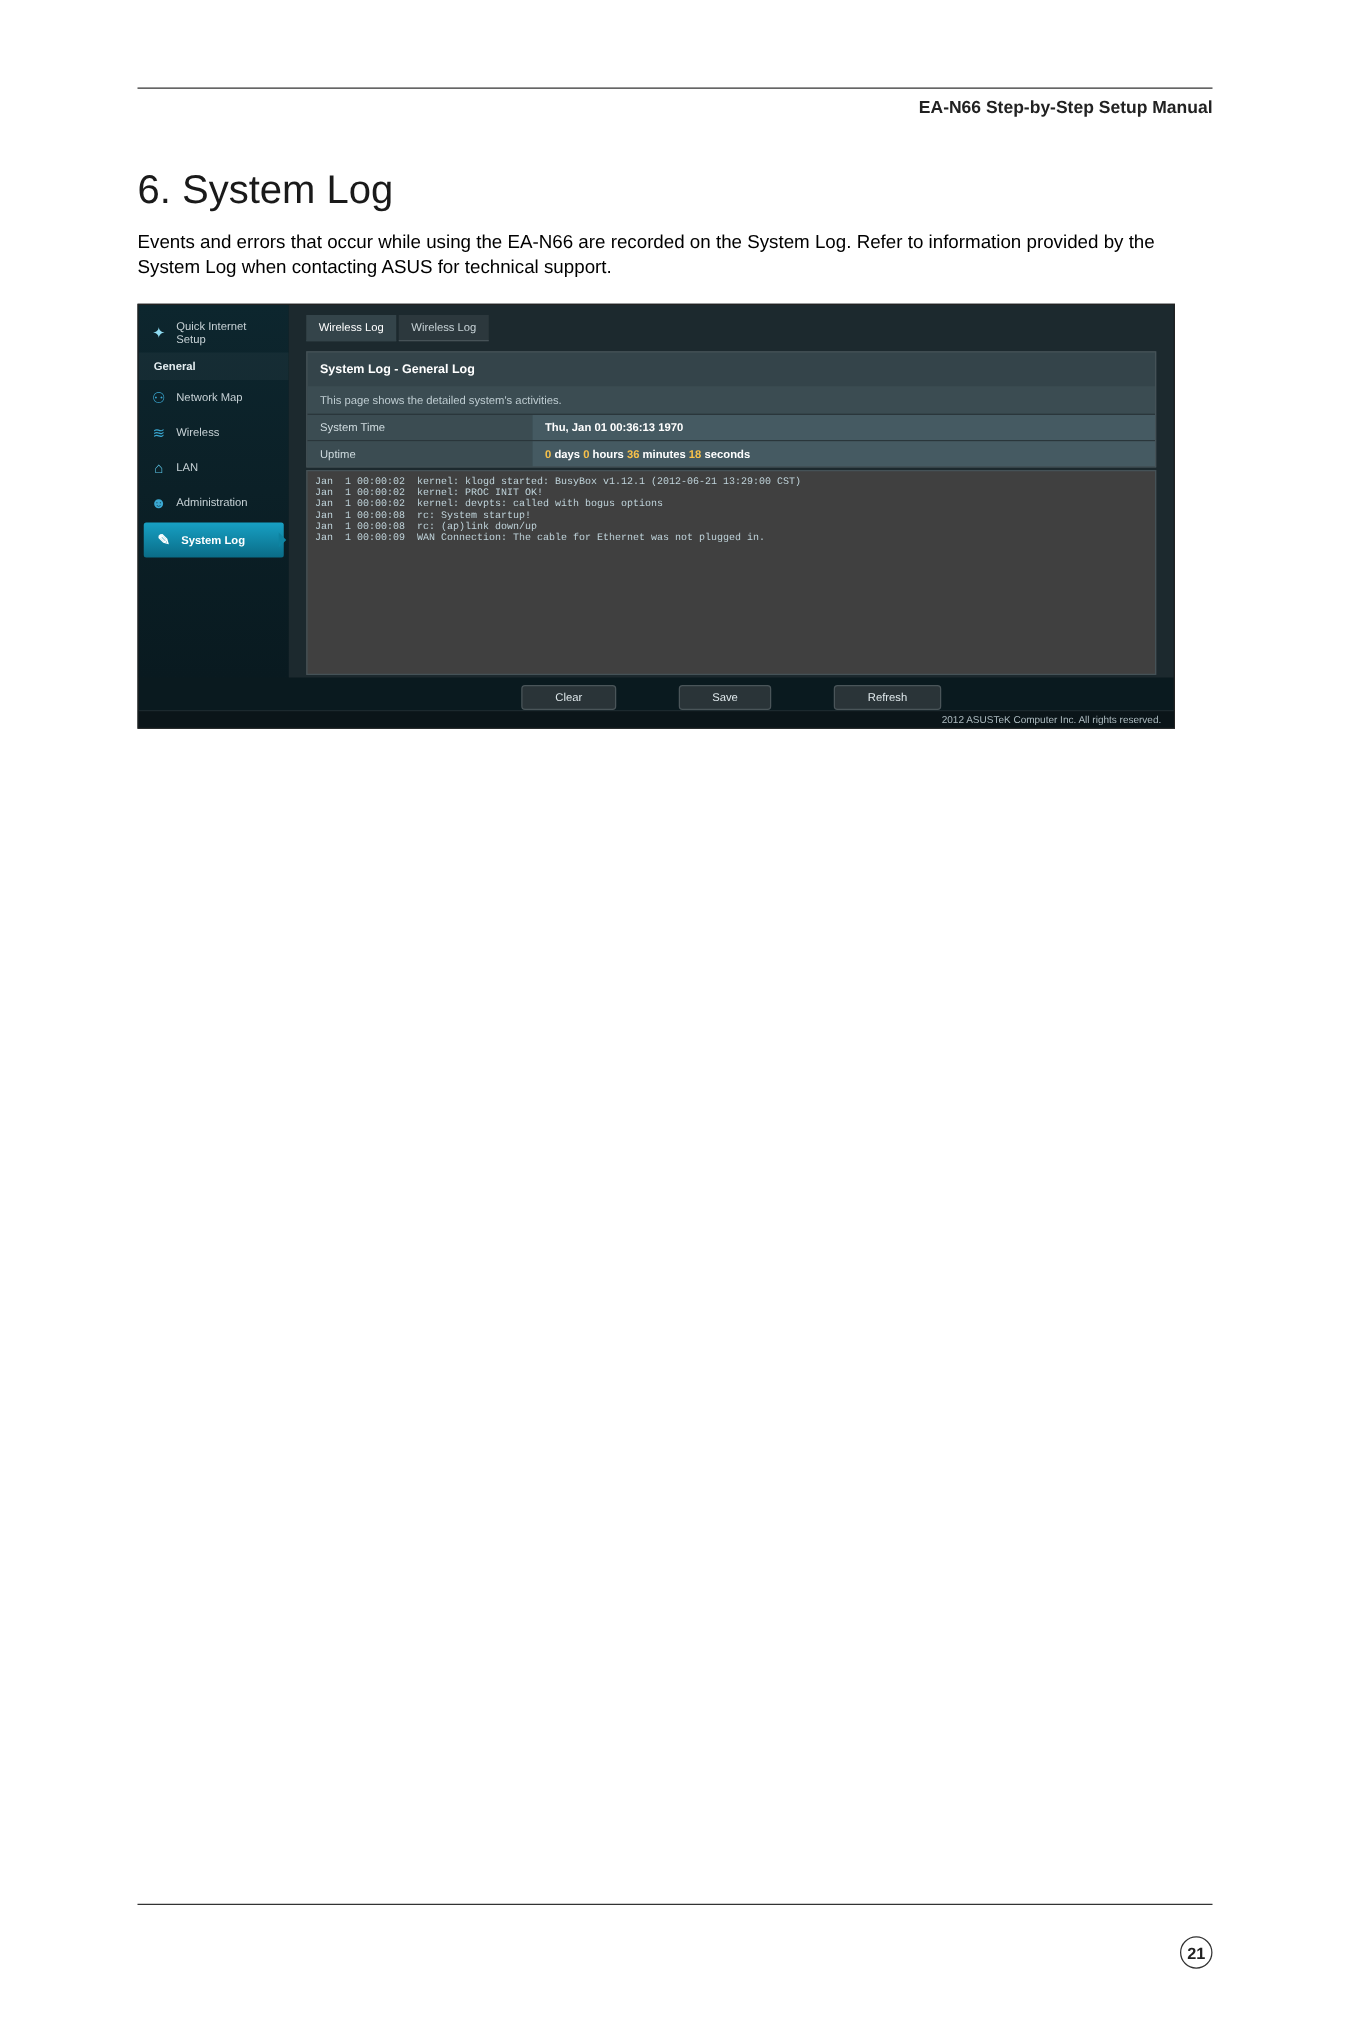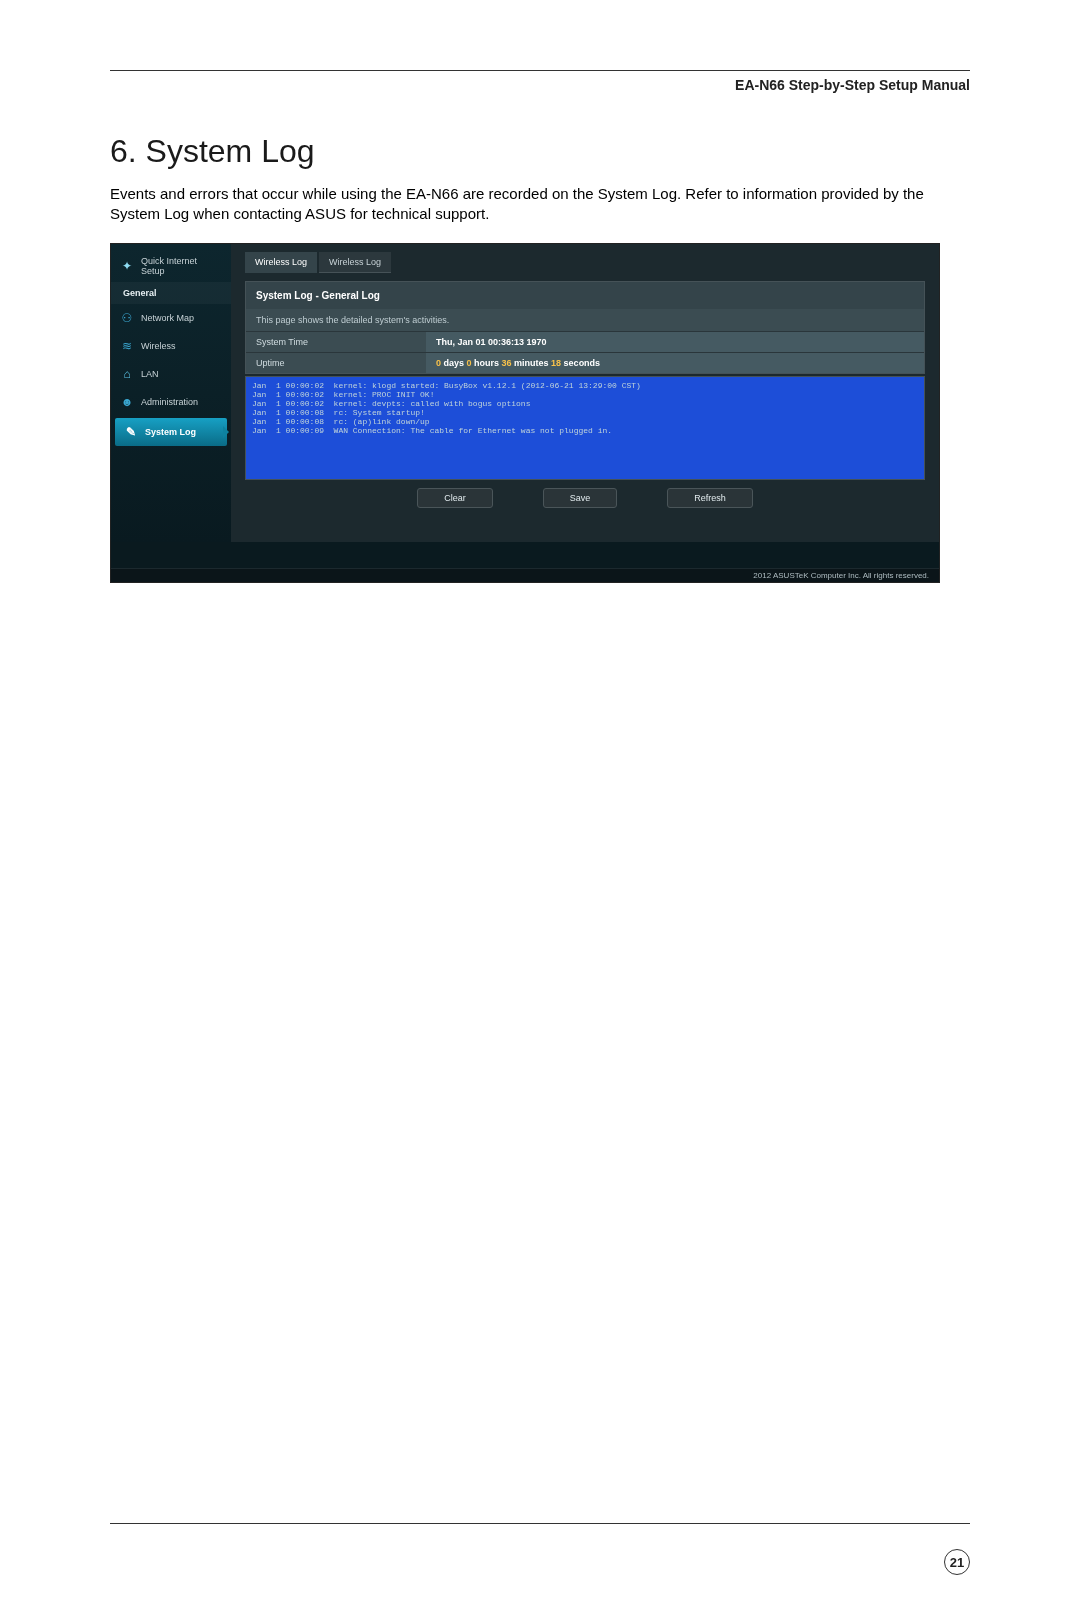--- a/index.html
+++ b/index.html
@@ -189,27 +189,27 @@
   .kv-val {
     flex: 1;
     background: #455a62;
     font-size: 9px;
     color: #fff;
     font-weight: bold;
     padding: 5px 10px;
   }
   .kv-val .num { color: #f7c14a; font-weight: bold; }
   .log-area {
-    background: #1d4ed8;
+    background: #404040;
     border: 1px solid #455257;
     font-family: "Courier New", monospace;
     font-size: 8px;
     color: #bfd3da;
     padding: 4px 6px;
-    height: 104px;
+    height: 164px;
     margin-top: 2px;
     white-space: pre;
     overflow: hidden;
   }
   .bottom-btns {
     display: flex;
     justify-content: center;
     gap: 50px;
     margin-top: 8px;
   }

